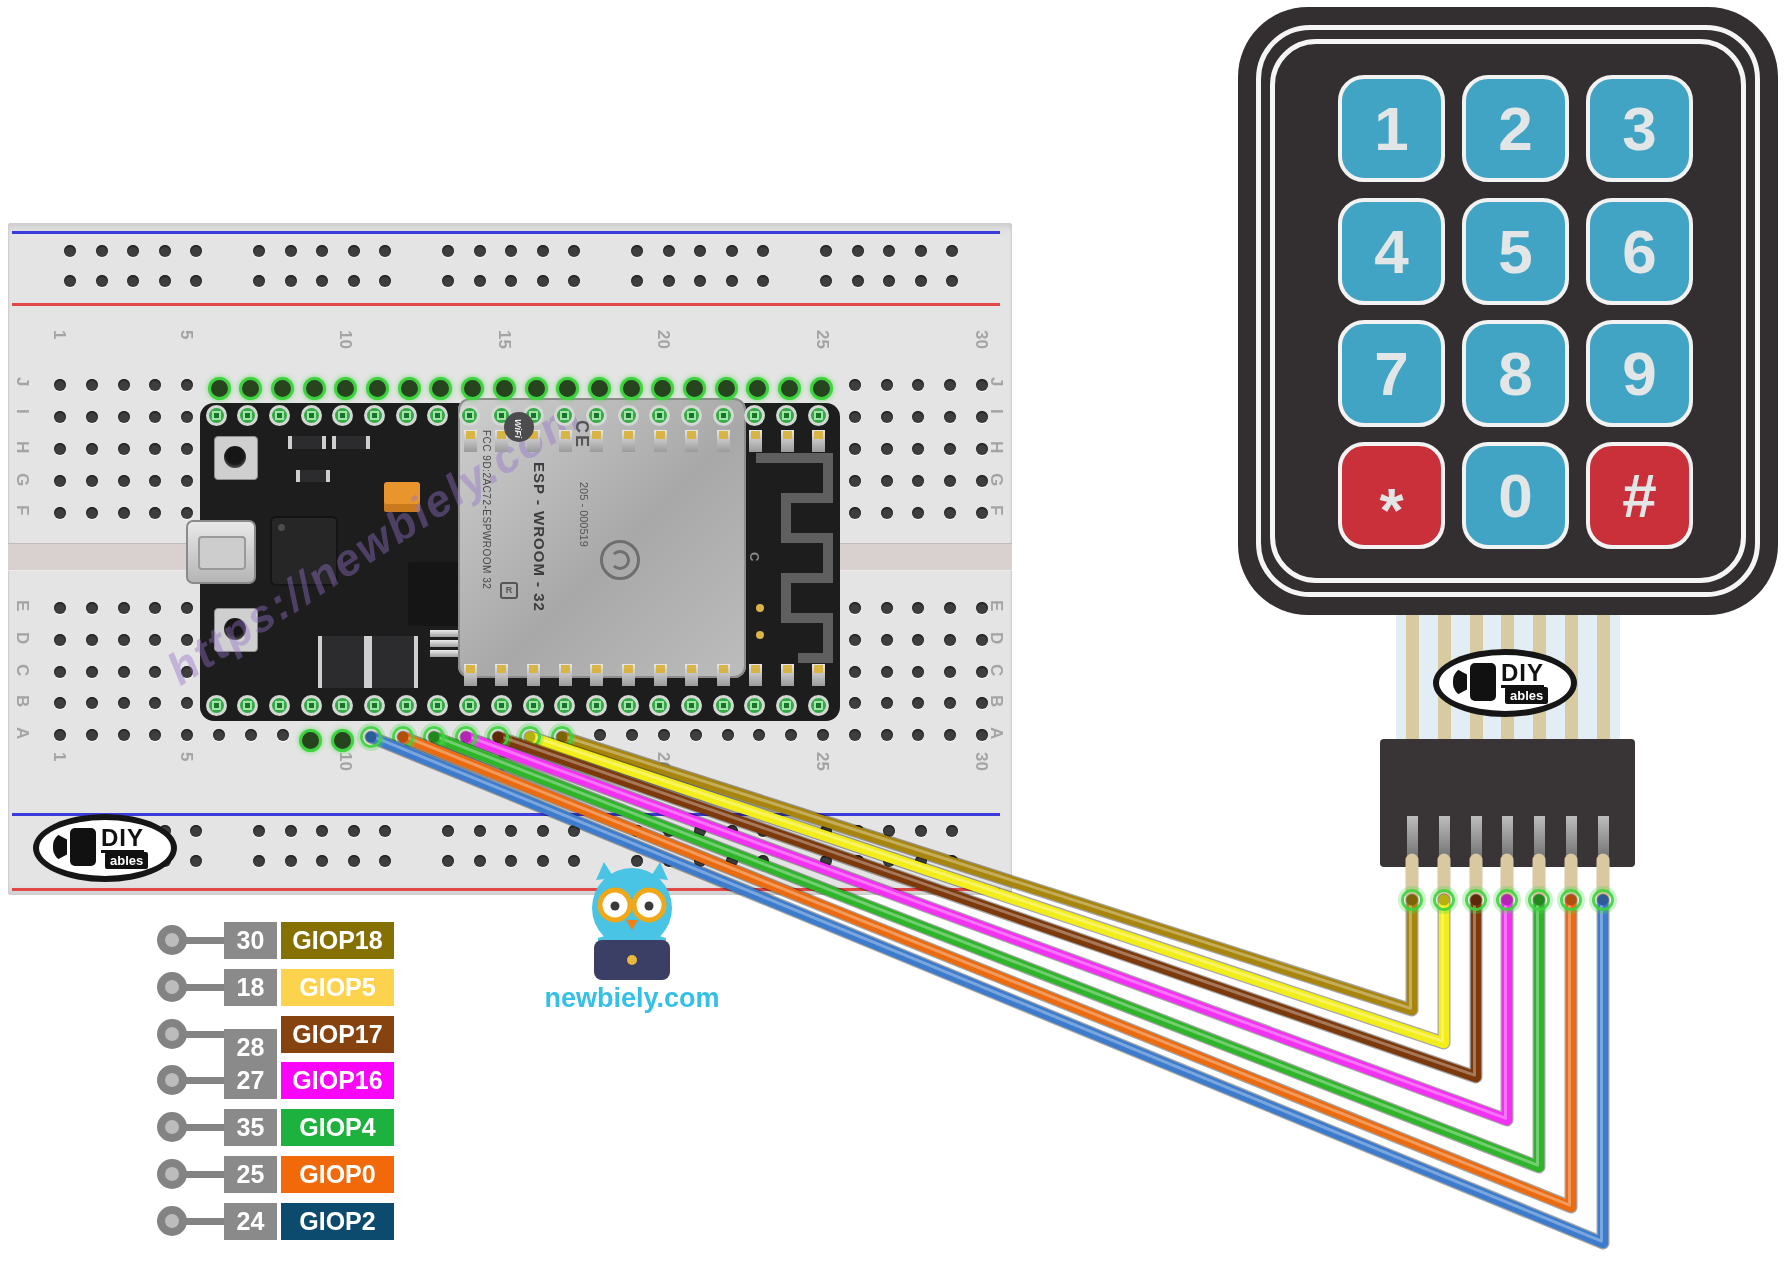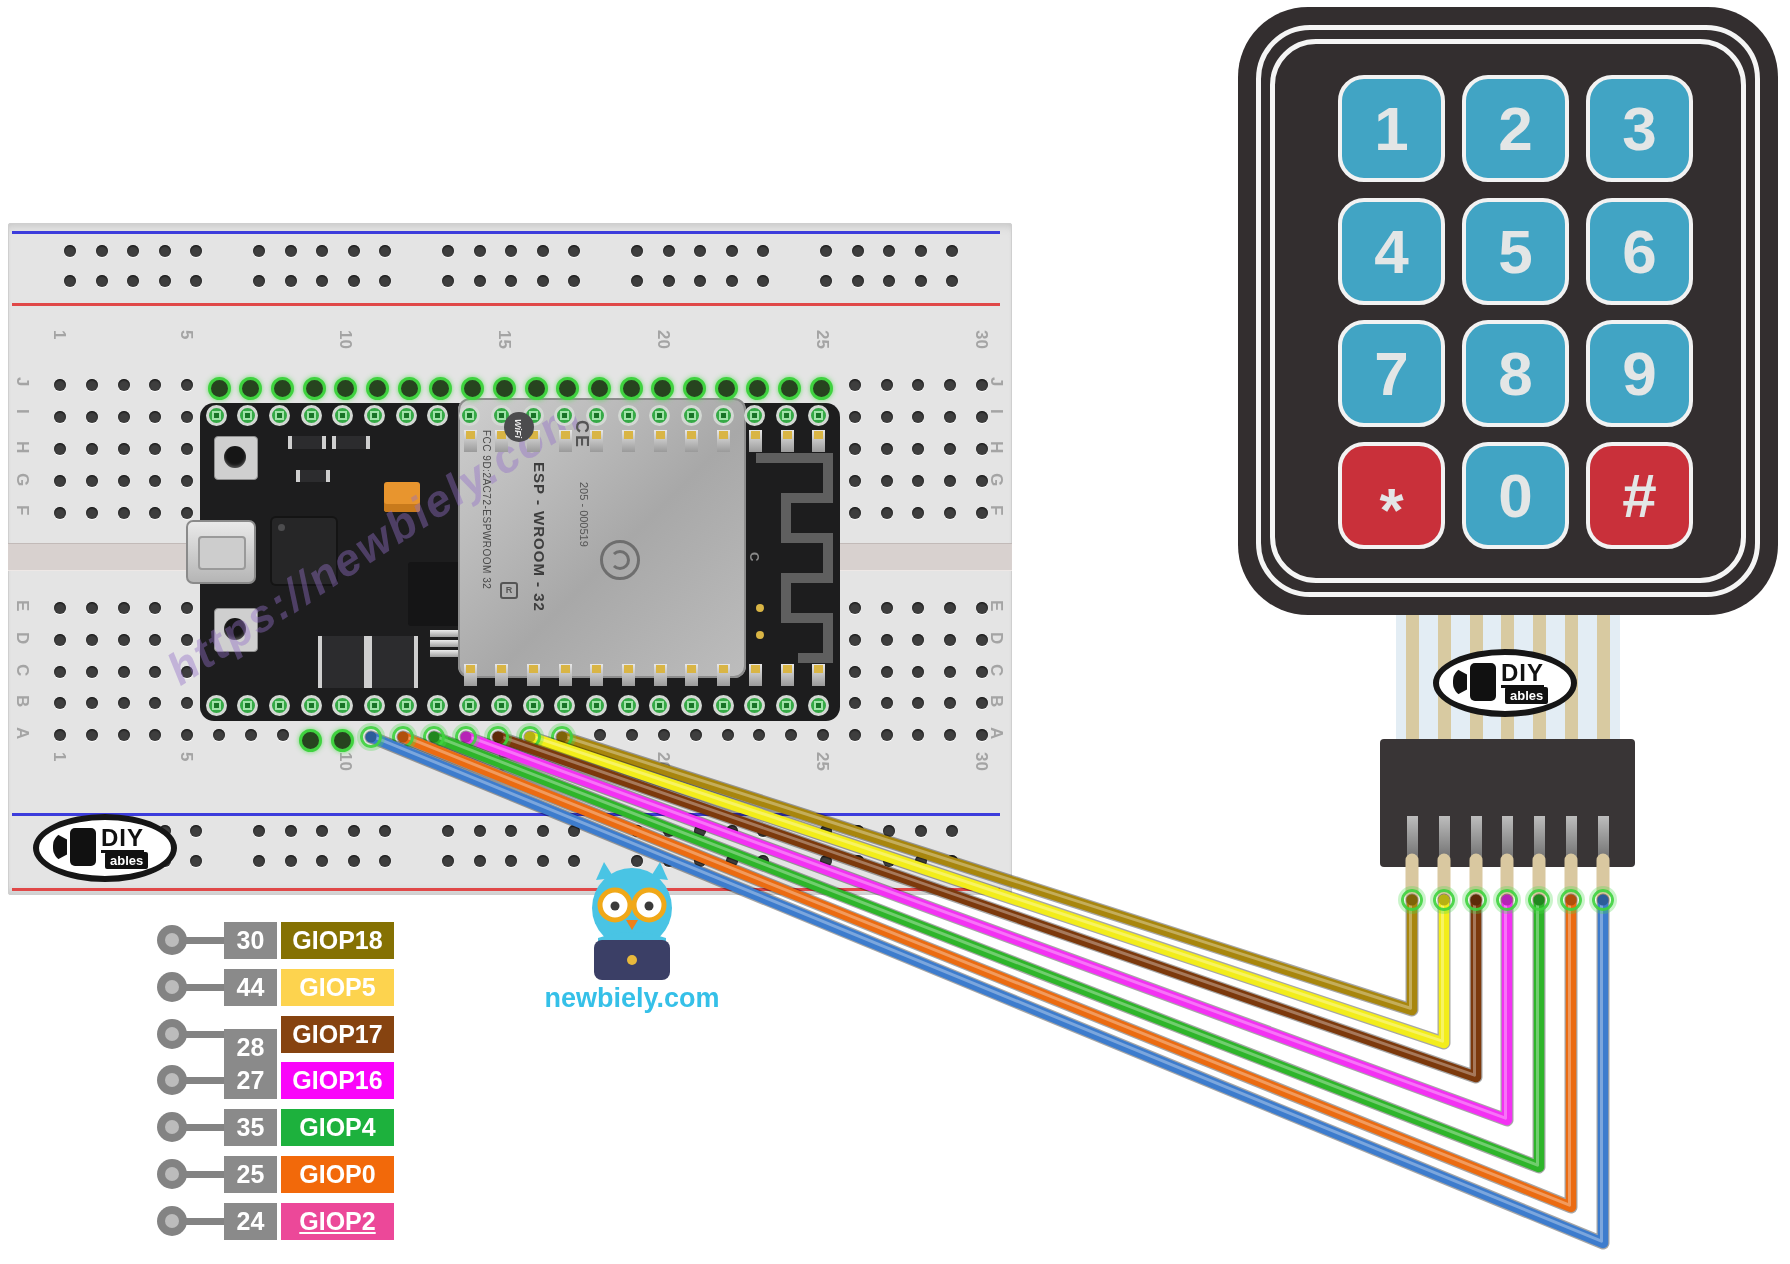--- a/index.html
+++ b/index.html
@@ -941,21 +941,21 @@
     <div class="pin-circle" style="left: 157px; top: 925px; z-index: 9;">
       <i></i>
     </div>
     <div class="pin-stem" style="left: 184px; top: 937px; z-index: 9;"></div>
     <div class="pin-num" style="left: 224px; top: 922px; z-index: 9;">30</div>
     <div class="pin-lbl" style="left: 281px; top: 922px; background: rgb(133, 113, 3); z-index: 9;">GIOP18</div>
     <div class="pin-circle" style="left: 157px; top: 971.8px; z-index: 9;">
       <i></i>
     </div>
     <div class="pin-stem" style="left: 184px; top: 983.8px; z-index: 9;"></div>
-    <div class="pin-num" style="left: 224px; top: 968.8px; z-index: 9;">44</div>
+    <div class="pin-num" style="left: 224px; top: 968.8px; z-index: 9;">18</div>
     <div class="pin-lbl" style="left: 281px; top: 968.8px; background: rgb(253, 211, 78); z-index: 9;">GIOP5</div>
     <div class="pin-circle" style="left: 157px; top: 1018.6px; z-index: 9;">
       <i></i>
     </div>
     <div class="pin-stem" style="left: 184px; top: 1030.6px; z-index: 9;"></div>
     <div class="pin-num" style="left: 224px; top: 1029px; z-index: 9; text-align: center;">28</div>
     <div class="pin-lbl" style="left: 281px; top: 1015.6px; background: rgb(134, 67, 16); z-index: 9;">GIOP17</div>
     <div class="pin-circle" style="left: 157px; top: 1065.4px; z-index: 9;">
       <i></i>
     </div>
@@ -972,14 +972,14 @@
       <i></i>
     </div>
     <div class="pin-stem" style="left: 184px; top: 1171px; z-index: 9;"></div>
     <div class="pin-num" style="left: 224px; top: 1156px; z-index: 9;">25</div>
     <div class="pin-lbl" style="left: 281px; top: 1156px; background: rgb(242, 105, 10); z-index: 9;">GIOP0</div>
     <div class="pin-circle" style="left: 157px; top: 1205.8px; z-index: 9;">
       <i></i>
     </div>
     <div class="pin-stem" style="left: 184px; top: 1217.8px; z-index: 9;"></div>
     <div class="pin-num" style="left: 224px; top: 1202.8px; z-index: 9;">24</div>
-    <div class="pin-lbl" style="left: 281px; top: 1202.8px; background: #ec4899; z-index: 9; text-decoration: underline;">GIOP2</div>
+    <div class="pin-lbl" style="left: 281px; top: 1202.8px; background: #0c4a6e; z-index: 9;">GIOP2</div>
   </div>
 
 </body></html>

